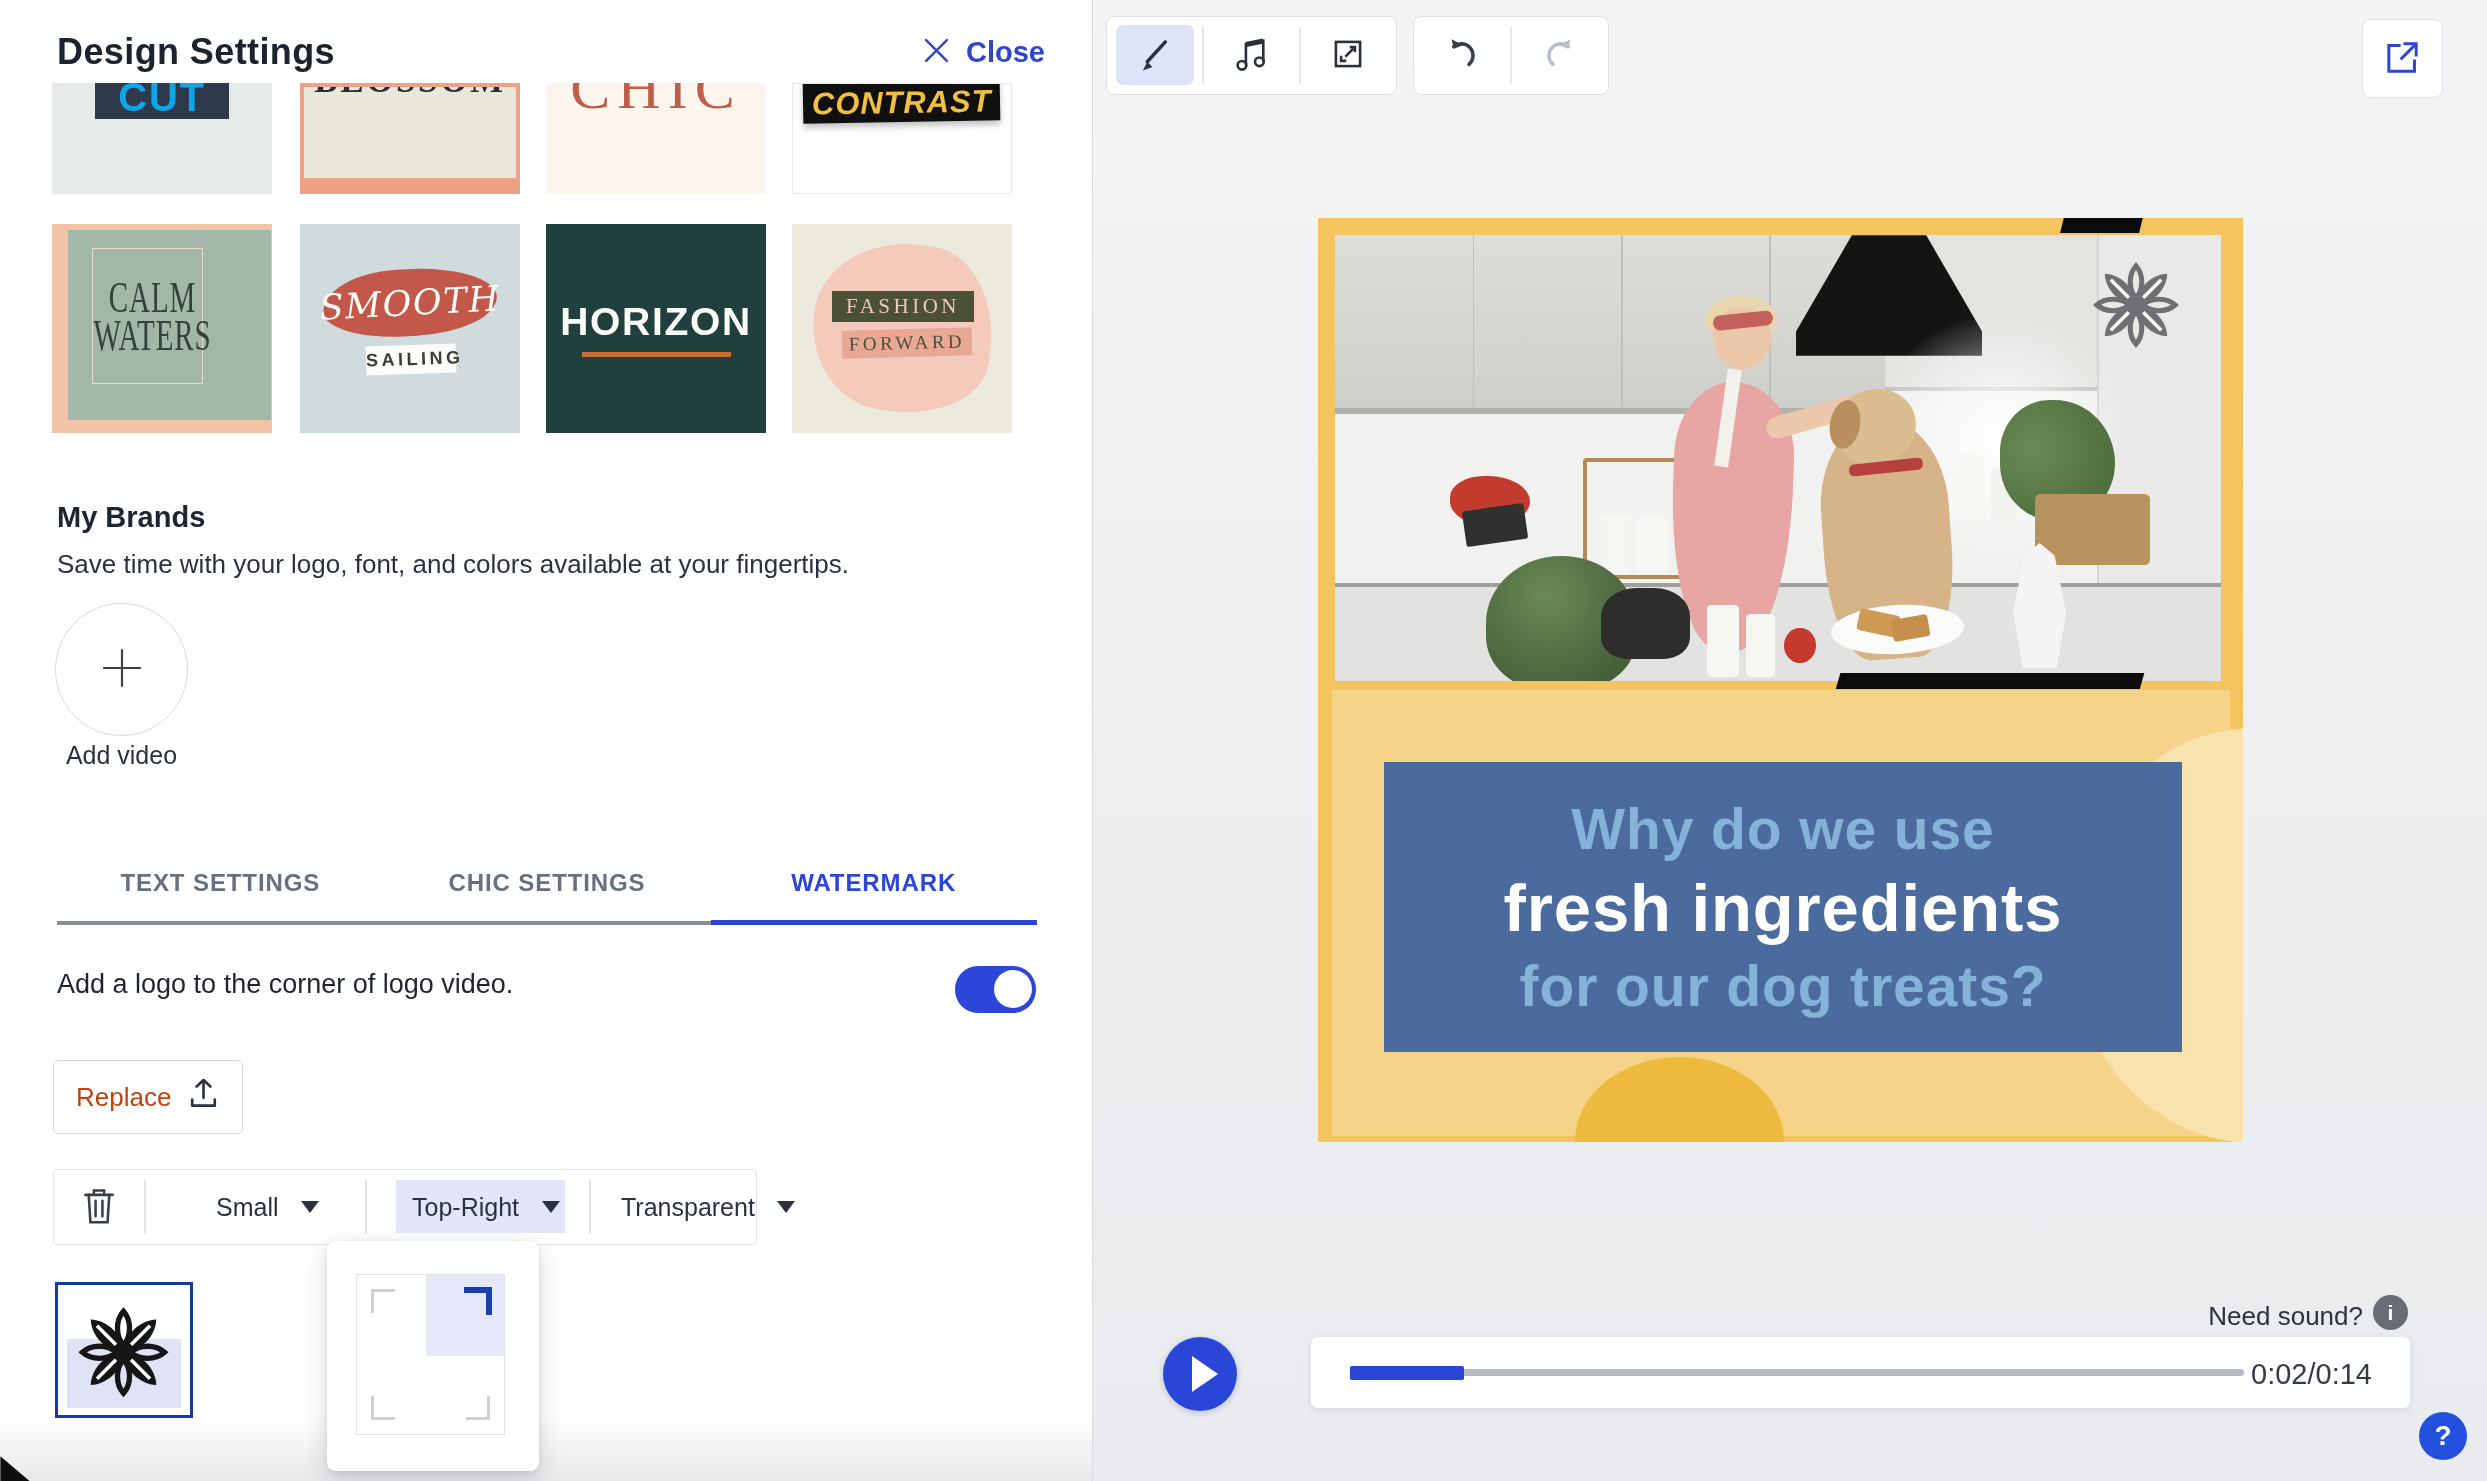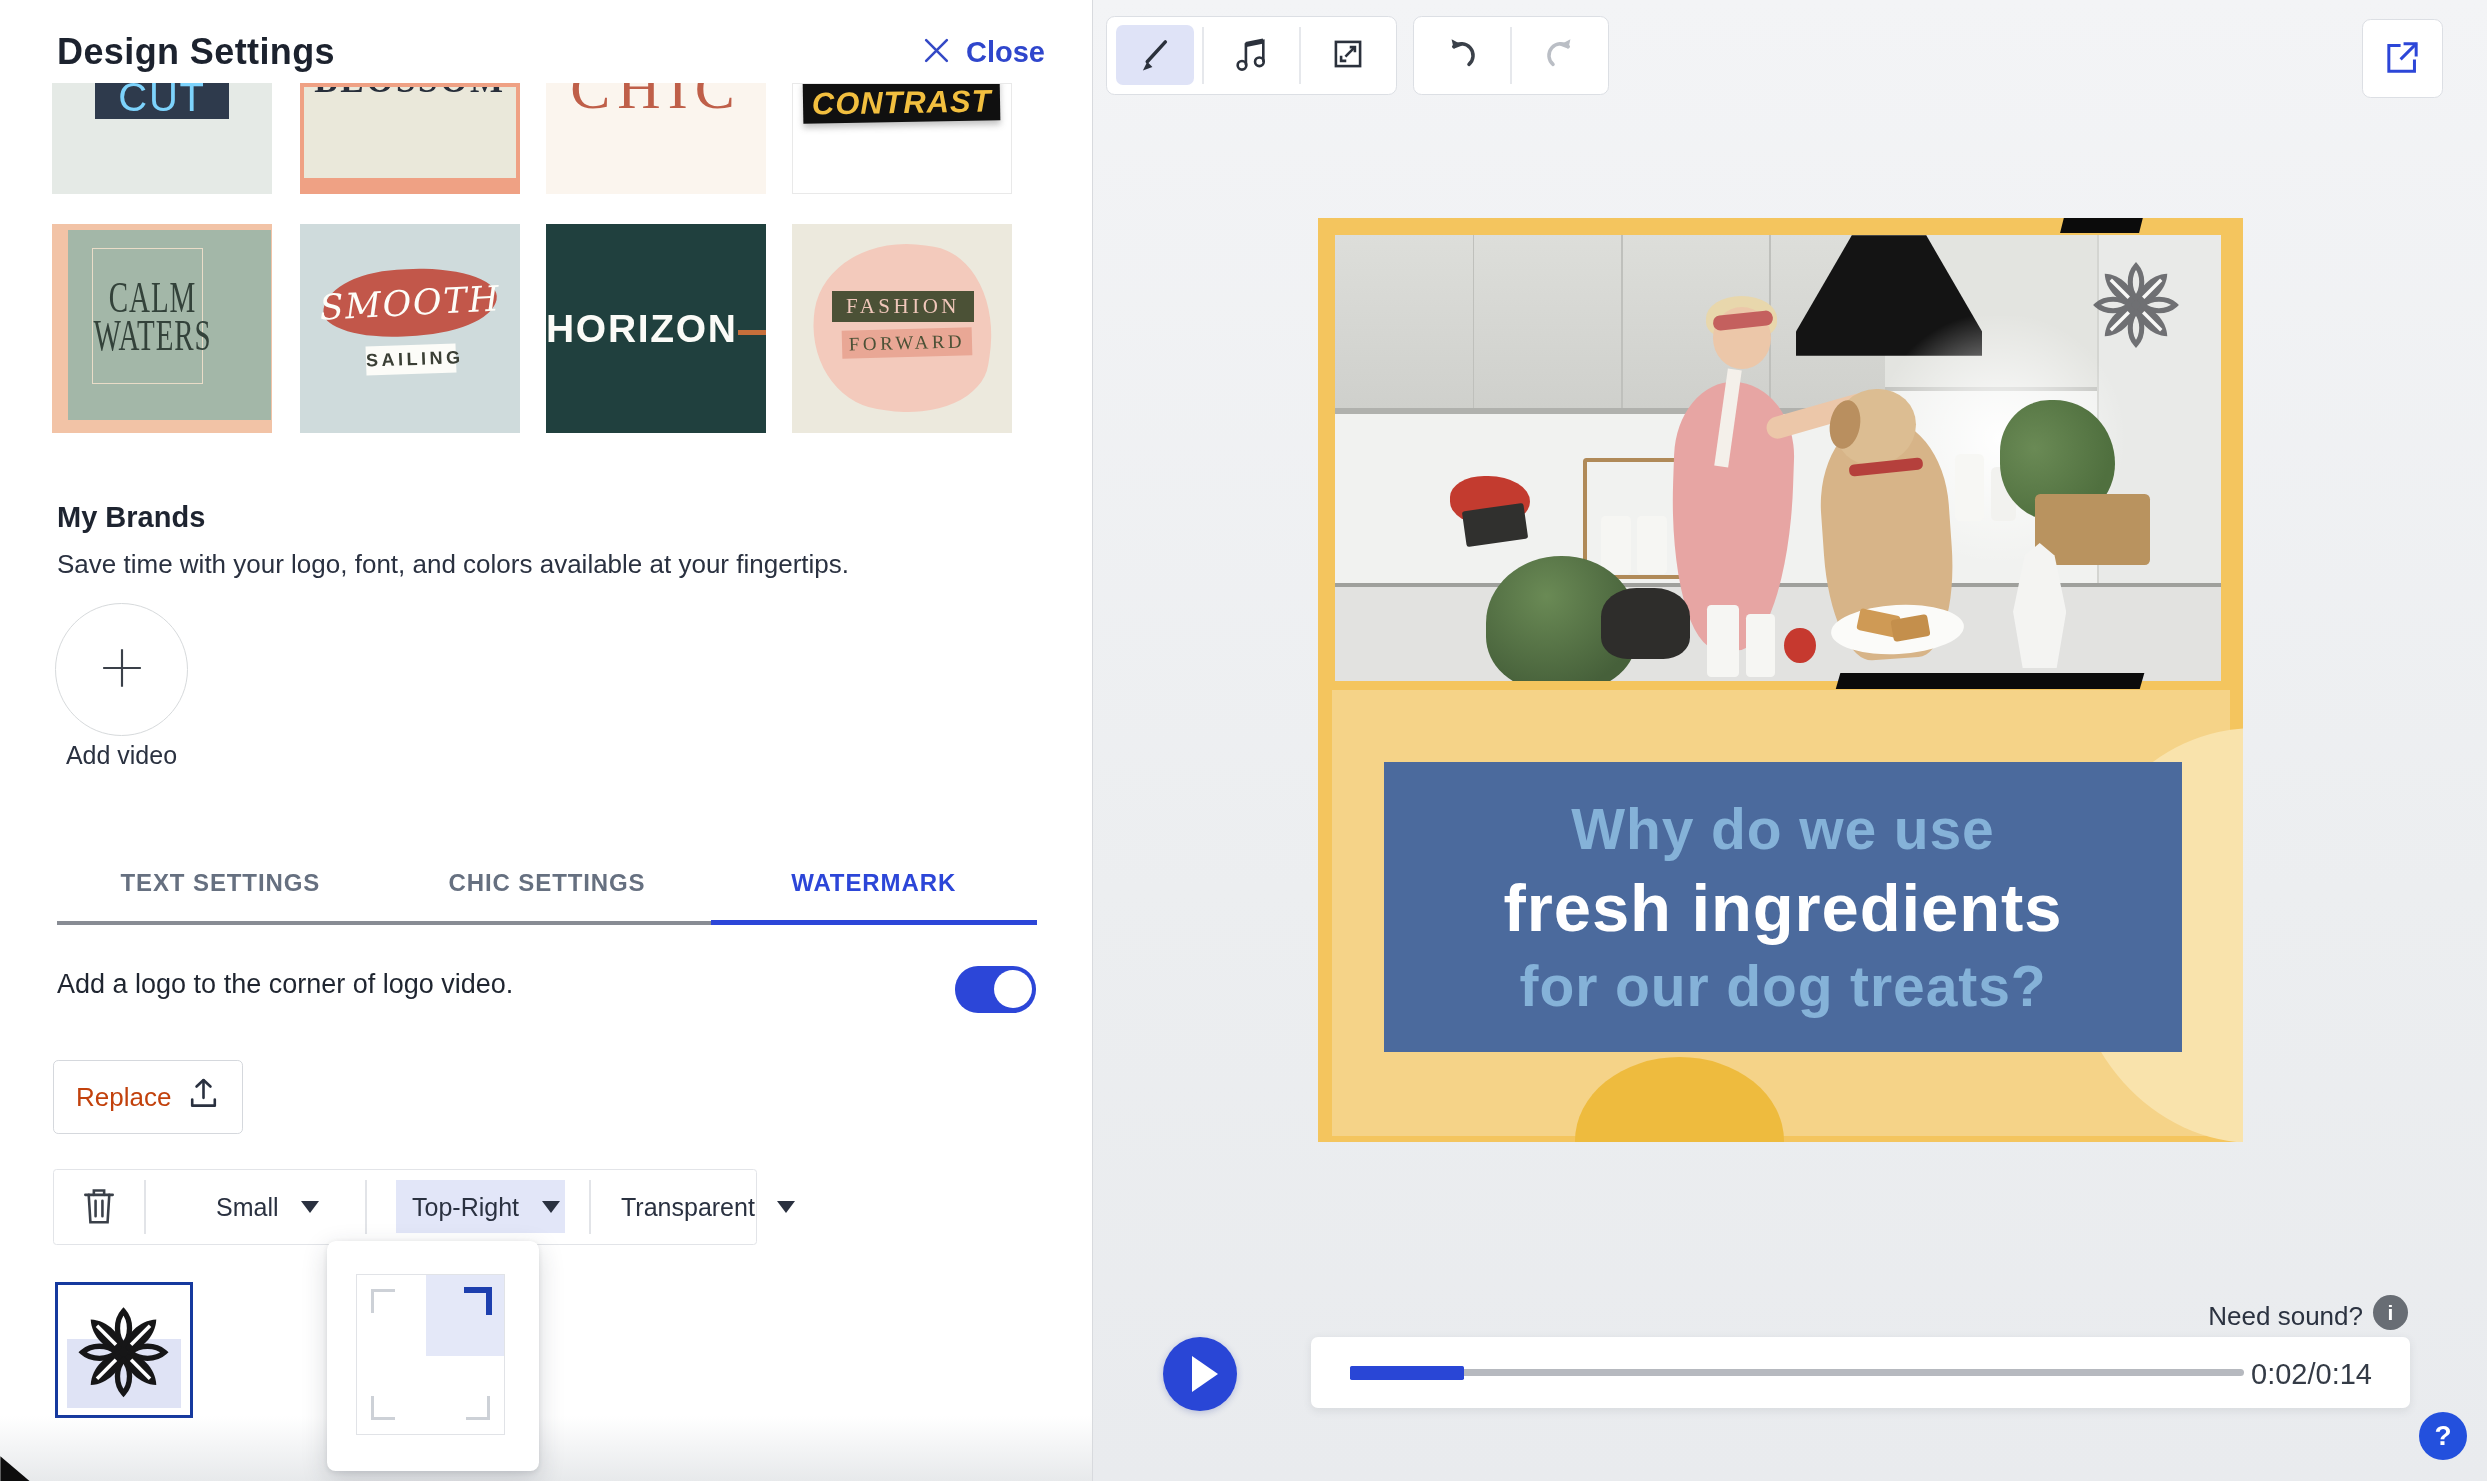--- a/index.html
+++ b/index.html
@@ -15,40 +15,40 @@
   .close-btn .lbl { color:#2f46cc; font-size:29px; font-weight:bold; }
 
   
   .tile { position:absolute; width:220px; overflow:hidden; }
   .row1 { top:83px; height:111px; }
   .row2 { top:224px; height:209px; }
   .tx0 { left:52px; } .tx1 { left:300px; } .tx2 { left:546px; } .tx3 { left:792px; }
 
   .t-cut { background:#e5eae6; }
   .t-cut .band { position:absolute; left:43px; right:43px; top:-19px; height:55px; background:#2e3a4c; text-align:center; }
-  .t-cut .band span { font-size:40px; font-weight:normal; color:#7dd3fc; line-height:66px; letter-spacing:1.7px; }
+  .t-cut .band span { font-size:40px; font-weight:bold; color:#0ea5e9; line-height:66px; letter-spacing:1.7px; }
   .t-blossom { background:#eae8da; border:4.3px solid #efa184; }
   .t-blossom .bstrip { position:absolute; left:0; right:0; bottom:0; height:12px; background:#efa184; }
   .t-blossom .word { position:absolute; top:-26px; width:100%; text-align:center; font-family:"Liberation Serif",serif; font-size:35px; font-weight:bold; color:#272e3a; letter-spacing:2.6px; }
   .t-chic { background:#fbf5ee; }
   .t-chic .word { position:absolute; top:-29px; width:100%; text-align:center; font-family:"Liberation Serif",serif; font-size:60px; color:#bf5f49; letter-spacing:7px; }
   .t-contrast { background:#fff; border:0.9px solid #e9e9e9; }
   .t-contrast .strip { position:absolute; left:10.4px; right:10.4px; top:-5.2px; height:43px; background:#101010; transform:rotate(-1deg); text-align:center; box-shadow:0 4.3px 6px rgba(120,120,120,.45); }
   .t-contrast .strip span { font-size:31px; font-weight:900; font-style:italic; color:#f2bf3f; line-height:47px; letter-spacing:0.9px; }
 
   .t-calm { background:#f2c3a6; }
   .t-calm .inner { position:absolute; left:15.5px; top:6px; right:0.9px; bottom:13px; background:#a3b7a8; }
   .t-calm .frame { position:absolute; left:40px; top:24px; width:111px; height:136px; border:1.7px solid rgba(247,227,206,.85); display:flex; flex-direction:column; align-items:center; justify-content:center;padding-left:10px; }
   .t-calm .w { font-family:"Liberation Serif",serif; font-weight:400; font-size:29px; color:#33423a; transform:scaleY(1.55); letter-spacing:0.9px; line-height:38px; }
   .t-smooth { background:#cfdbdc; }
   .t-smooth .blob { position:absolute; left:22.5px; top:45px; width:174px; height:67px; background:#c2574a; border-radius:46% 54% 50% 48% / 62% 50% 56% 44%; transform:rotate(-3deg); display:flex; align-items:center; justify-content:center; }
   .t-smooth .blob span { font-family:"DejaVu Serif",serif; font-style:italic; font-size:35px; color:#fdfdf8; letter-spacing:1.7px; }
   .t-smooth .tag { position:absolute; left:66px; top:121px; width:90px; height:29px; background:#fcfcf8; transform:rotate(-2deg); text-align:center; }
   .t-smooth .tag span { font-size:18px; color:#3a3f35; letter-spacing:3.5px; line-height:29px; font-weight:bold; }
-  .t-horizon { background:#20403e; display:flex; flex-direction:row; align-items:center; justify-content:center; }
+  .t-horizon { background:#20403e; display:flex; flex-direction:column; align-items:center; justify-content:center; }
   .t-horizon .w { font-size:39px; font-weight:900; color:#fbfbf7; letter-spacing:1.7px; }
   .t-horizon .rule { width:149px; height:5.2px; background:#c76f3b; margin-top:8.6px; }
   .t-fashion { background:#ece9dd; }
   .t-fashion .blob { position:absolute; left:21px; top:19px; width:180px; height:169px; background:#f3cabc; border-radius:58% 42% 55% 45% / 50% 62% 38% 55%; transform:rotate(9deg); }
   .t-fashion .bar1 { position:absolute; left:40px; top:67px; width:142px; height:31px; background:#4b5136; text-align:center; }
   .t-fashion .bar1 span { font-family:"Liberation Serif",serif; font-size:21px; color:#f0c7ba; letter-spacing:3.5px; line-height:31px; }
   .t-fashion .bar2 { position:absolute; left:50px; top:105px; width:130px; height:28px; background:#e9a795; transform:rotate(-1.5deg); text-align:center; }
   .t-fashion .bar2 span { font-family:"Liberation Serif",serif; font-size:19px; color:#4b5136; letter-spacing:3.5px; line-height:28px; }
 
   

